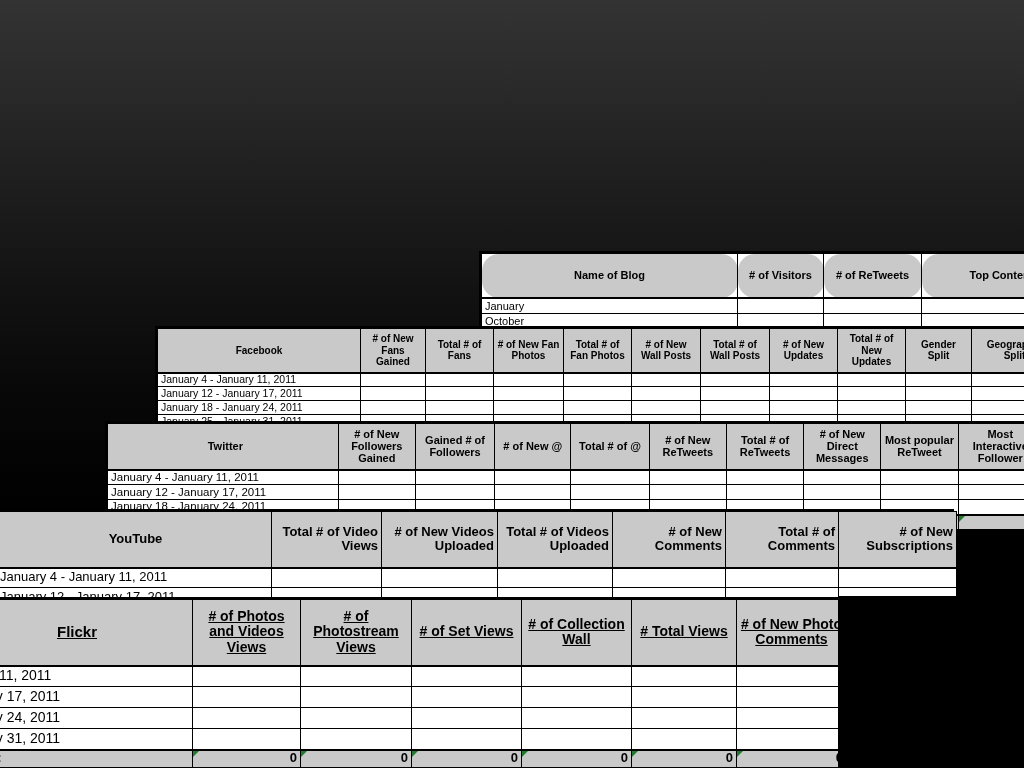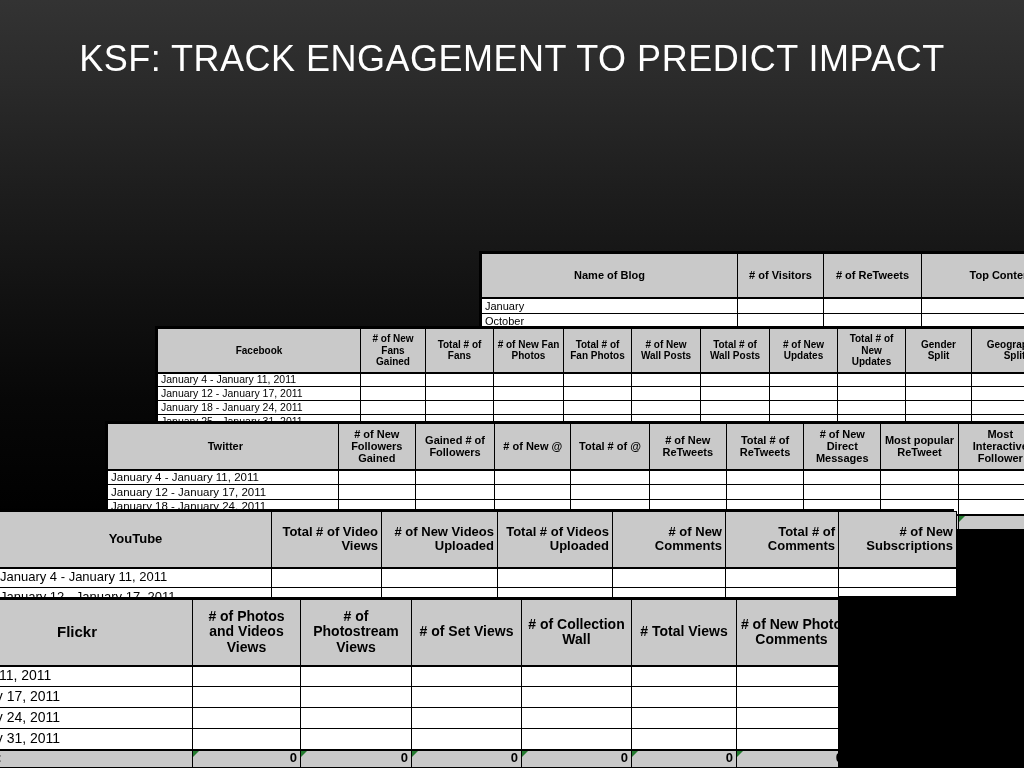--- a/index.html
+++ b/index.html
@@ -93,48 +93,47 @@
   }
   .sheet td.num { text-align:right; }
 
   
   #sheet-blog     { left:479px; top:251px; width:600px; }
   #sheet-facebook { left:155px; top:326px; width:900px; }
   #sheet-twitter  { left:105px; top:421px; width:940px; }
   #sheet-youtube  { left:-6px;  top:509px; width:960px; }
   #sheet-flickr   { left:-46px; top:597px; width:890px; }
 
-  #sheet-blog th     { height:44px; }
+  #sheet-blog th     { height:44px;border-radius:17px; }
   #sheet-blog td     { height:16px; }
 
   #sheet-facebook th { height:44px; font-size:10px; }
   #sheet-facebook td { height:14px; font-size:10.5px; }
 
   #sheet-twitter th  { height:46px; font-size:11px; }
   #sheet-twitter td  { height:15px; font-size:11.5px; }
 
   #sheet-youtube th  { height:56px; font-size:13px; text-align:right; padding-left:6px;}
   #sheet-youtube th.lbl { text-align:center; }
   #sheet-youtube td  { height:20px; font-size:13px; }
 
-  #sheet-flickr th   { height:66px; font-size:14px; }
+  #sheet-flickr th   { height:66px; font-size:14px;text-decoration:underline; }
   #sheet-flickr th.lbl-left { font-size:15px; }
   #sheet-flickr td   { height:21px; font-size:14px; }
   #sheet-flickr tr.totals td { height:18px; font-size:13px; }
   #mask-bottomleft{
     position:absolute; left:838px; top:596px; width:186px; height:172px;
     background:#000;
   }
 </style>
 </head>
 <body>
 
 <div id="slide">
 
-  <h1 id="title">KSF: TRACK ENGAGEMENT TO PREDICT IMPACT</h1>
 
   <div class="sheet" id="sheet-blog">
     <table>
       <colgroup>
           <col style="width:256px">
           <col style="width:86px">
           <col style="width:98px">
           <col style="width:160px">
         </colgroup>
       <tbody>

